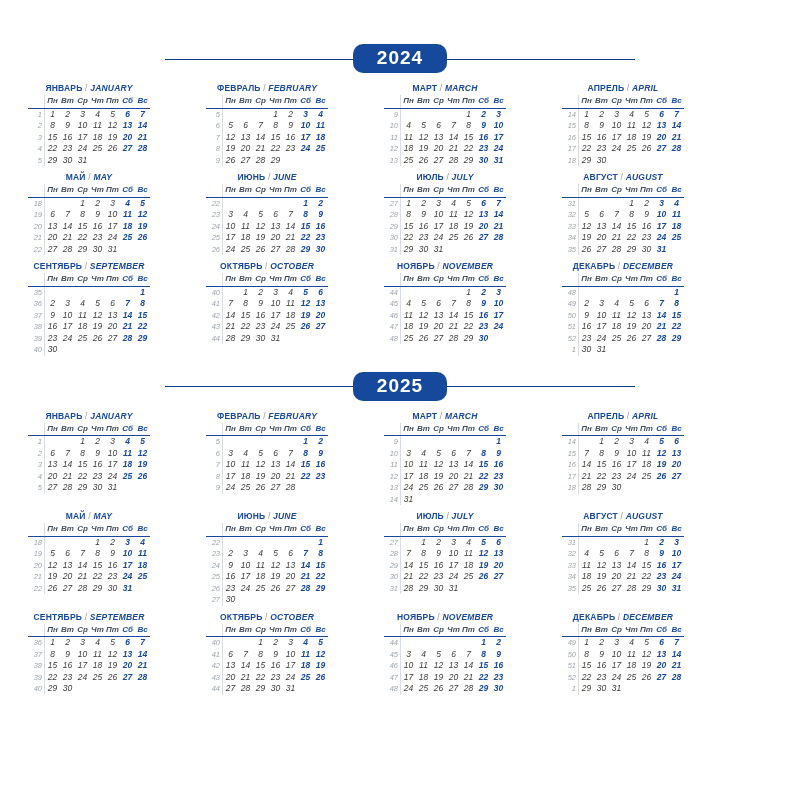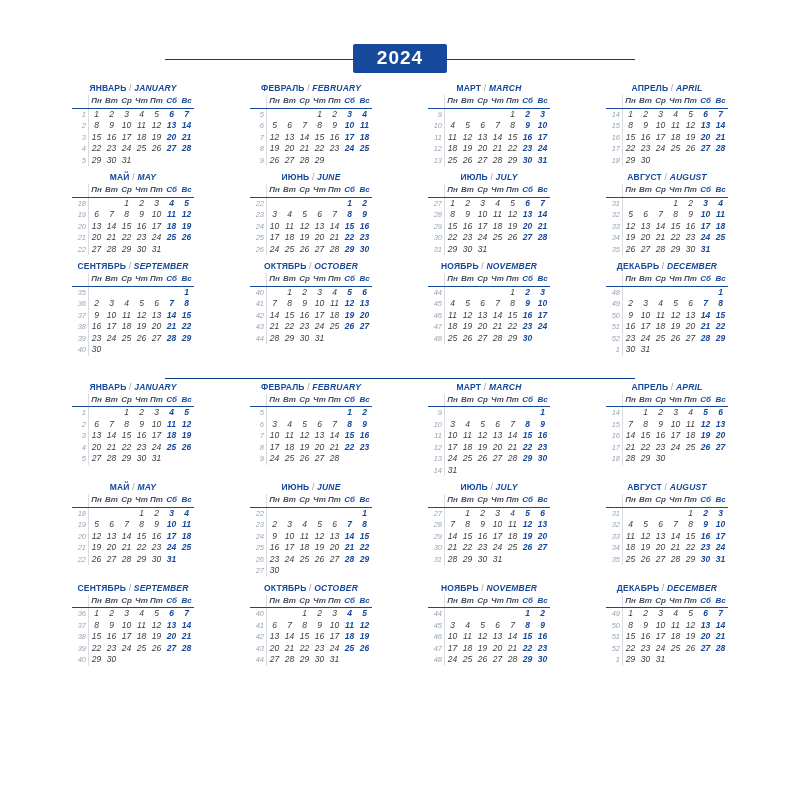--- a/index.html
+++ b/index.html
@@ -40,26 +40,26 @@
   }
   .year-banner .label {
     position: relative;
     display: inline-block;
     background: #16489b;
     color: #ffffff;
     font-weight: bold;
     font-size: 19px;
     letter-spacing: 1px;
     padding: 3px 24px 4px 24px;
-    border-radius: 2px;
+    border-radius: 10px;
   }
   .months-grid {
     display: flex;
     flex-wrap: wrap;
-    justify-content: center;
+    justify-content: flex-start;
   }
   .month {
     width: 178px;
     box-sizing: border-box;
     padding: 4px 2px 2px 2px;
     margin: 0;
   }
   .month-title {
     text-align: center;
     font-size: 8.5px;
@@ -967,21 +967,21 @@
                   <td class="empty"></td>
                   <td class="empty"></td>
                 </tr>
               </tbody>
             </table>
           </div>
         </div>
       </div>
       <div class="spacer-between-years"></div>
       <div class="year-block">
-        <div class="year-banner"><div class="bar"></div></div>
+        <div class="year-banner"><div class="bar"></div><span class="label">2025</span></div>
         <div class="months-grid">
           <div class="month">
             <div class="month-title"><span class="ru">ЯНВАРЬ</span><span class="sep"> / </span><span class="en">JANUARY</span></div>
             <table class="cal">
               <thead>
                 <tr>
                   <th class="wk"></th>
                   <th>Пн</th>
                   <th>Вт</th>
                   <th>Ср</th>

